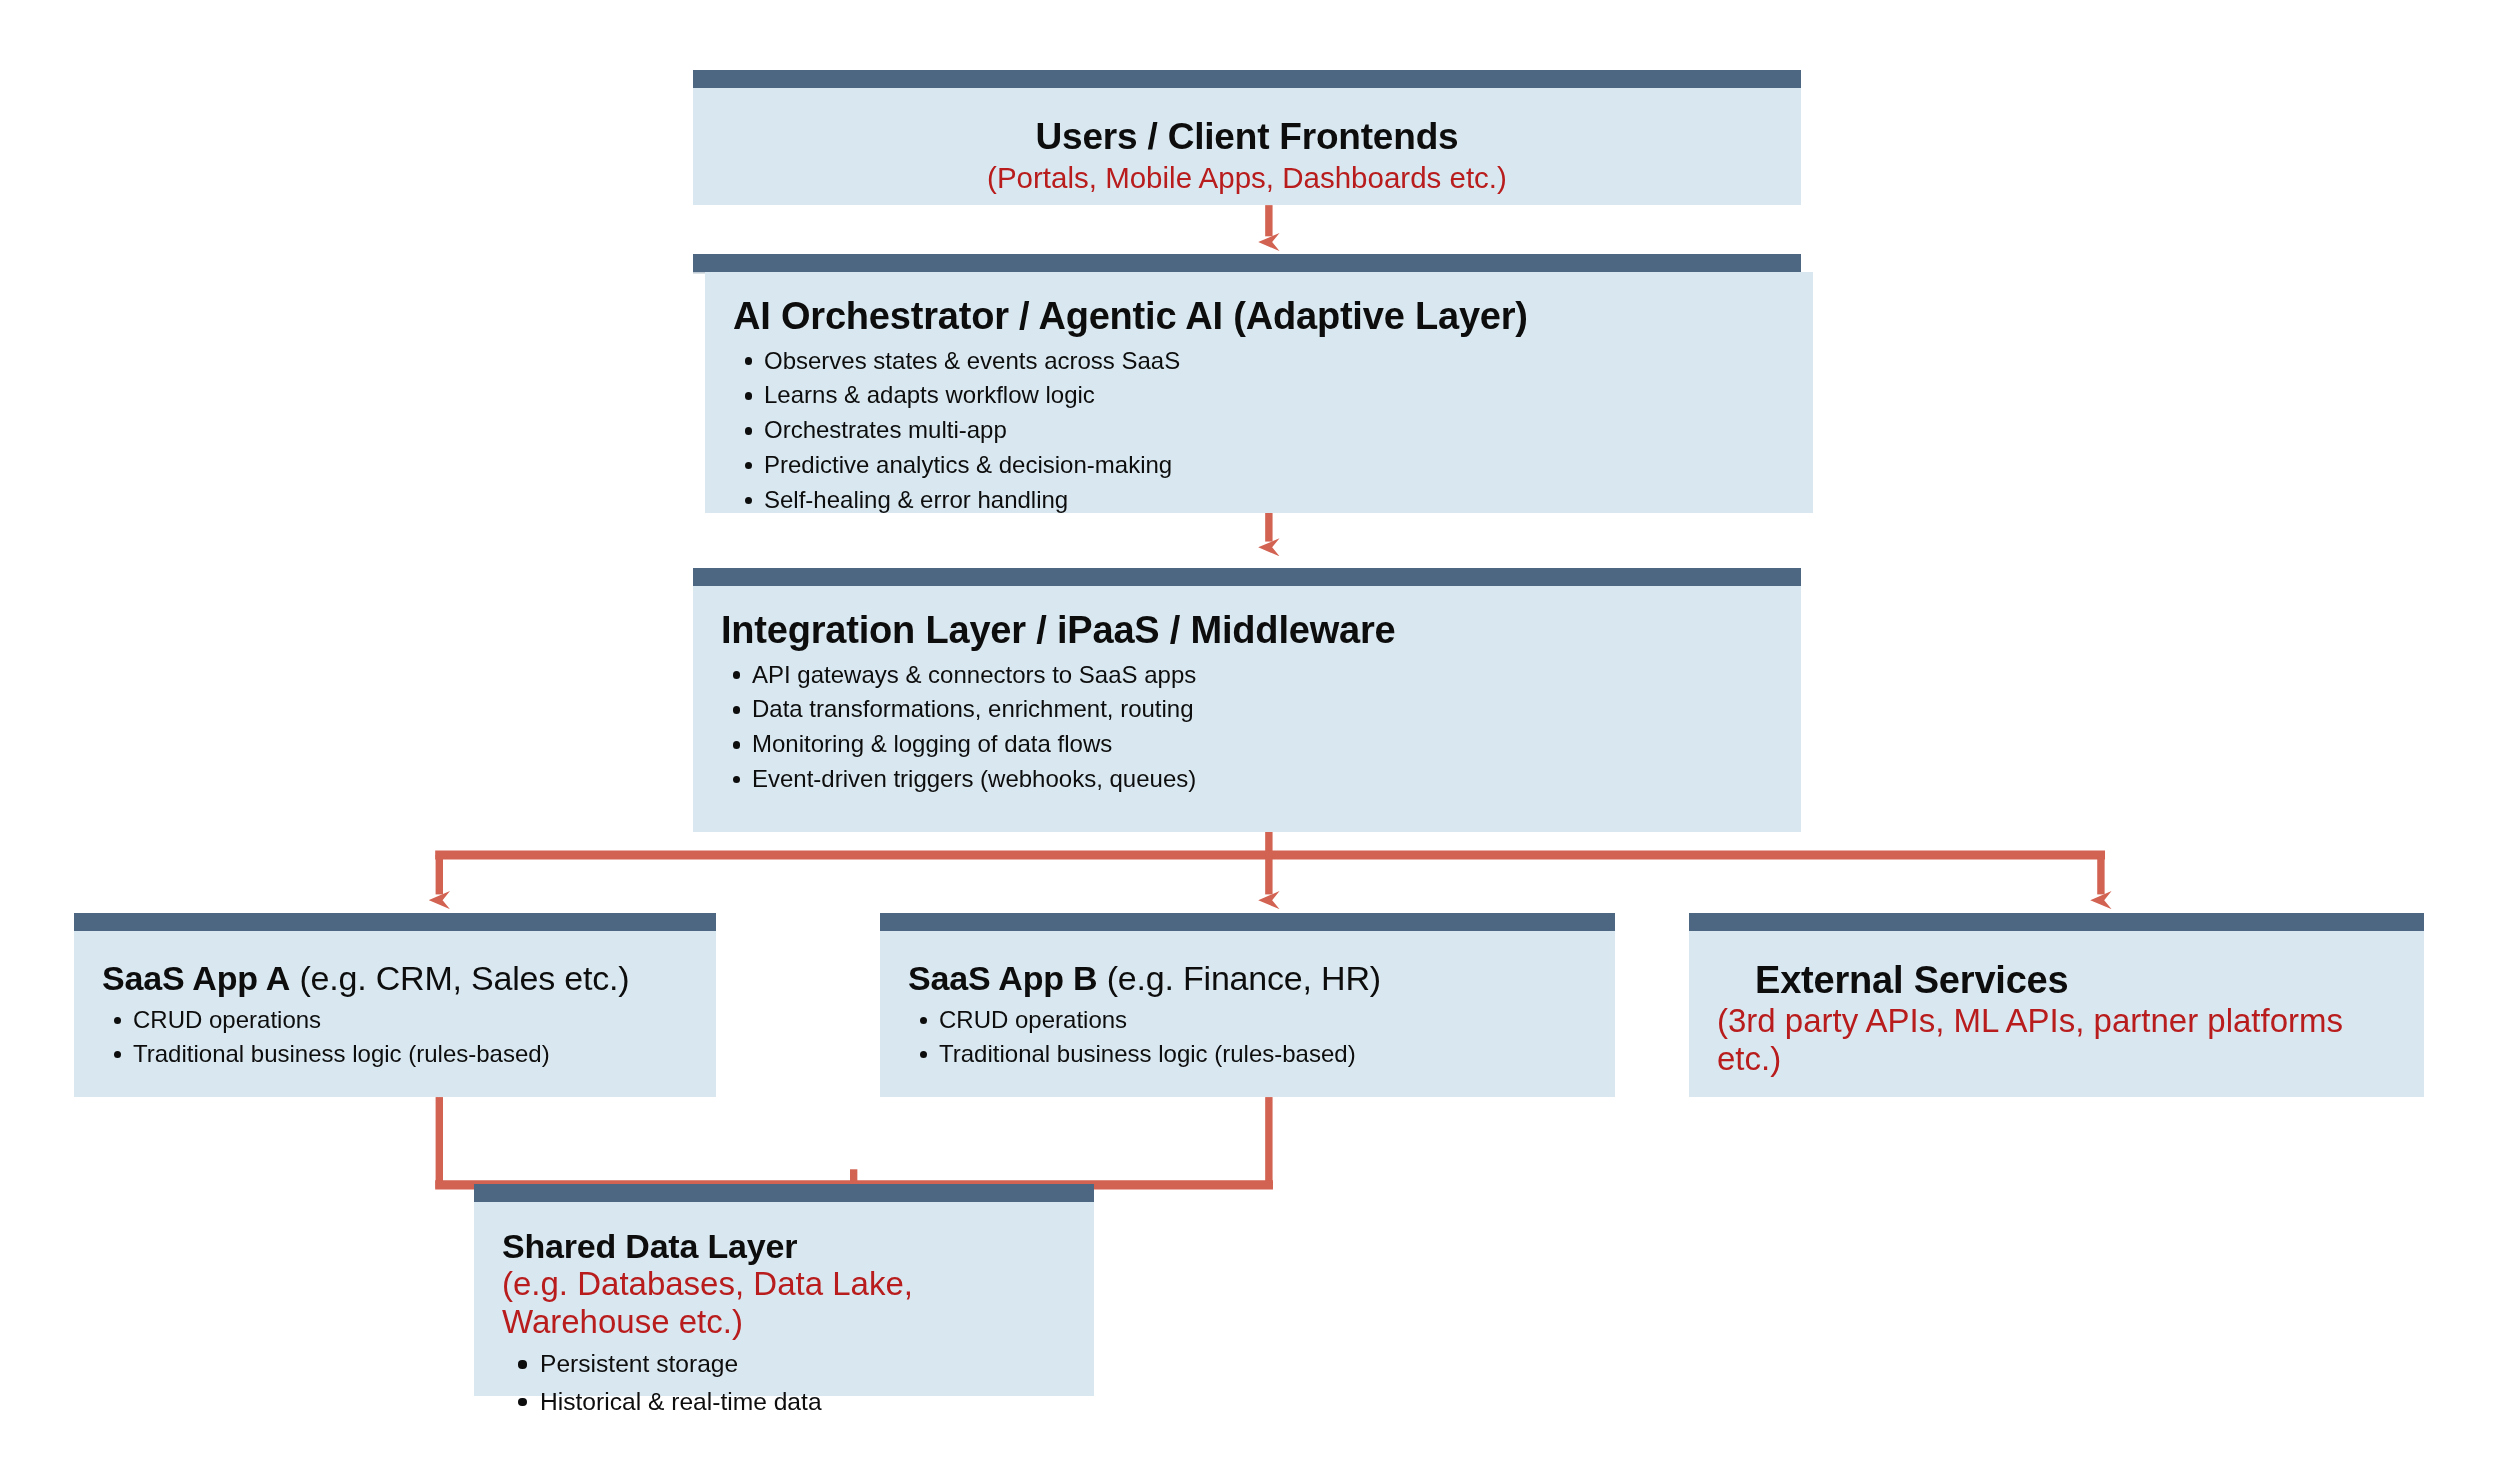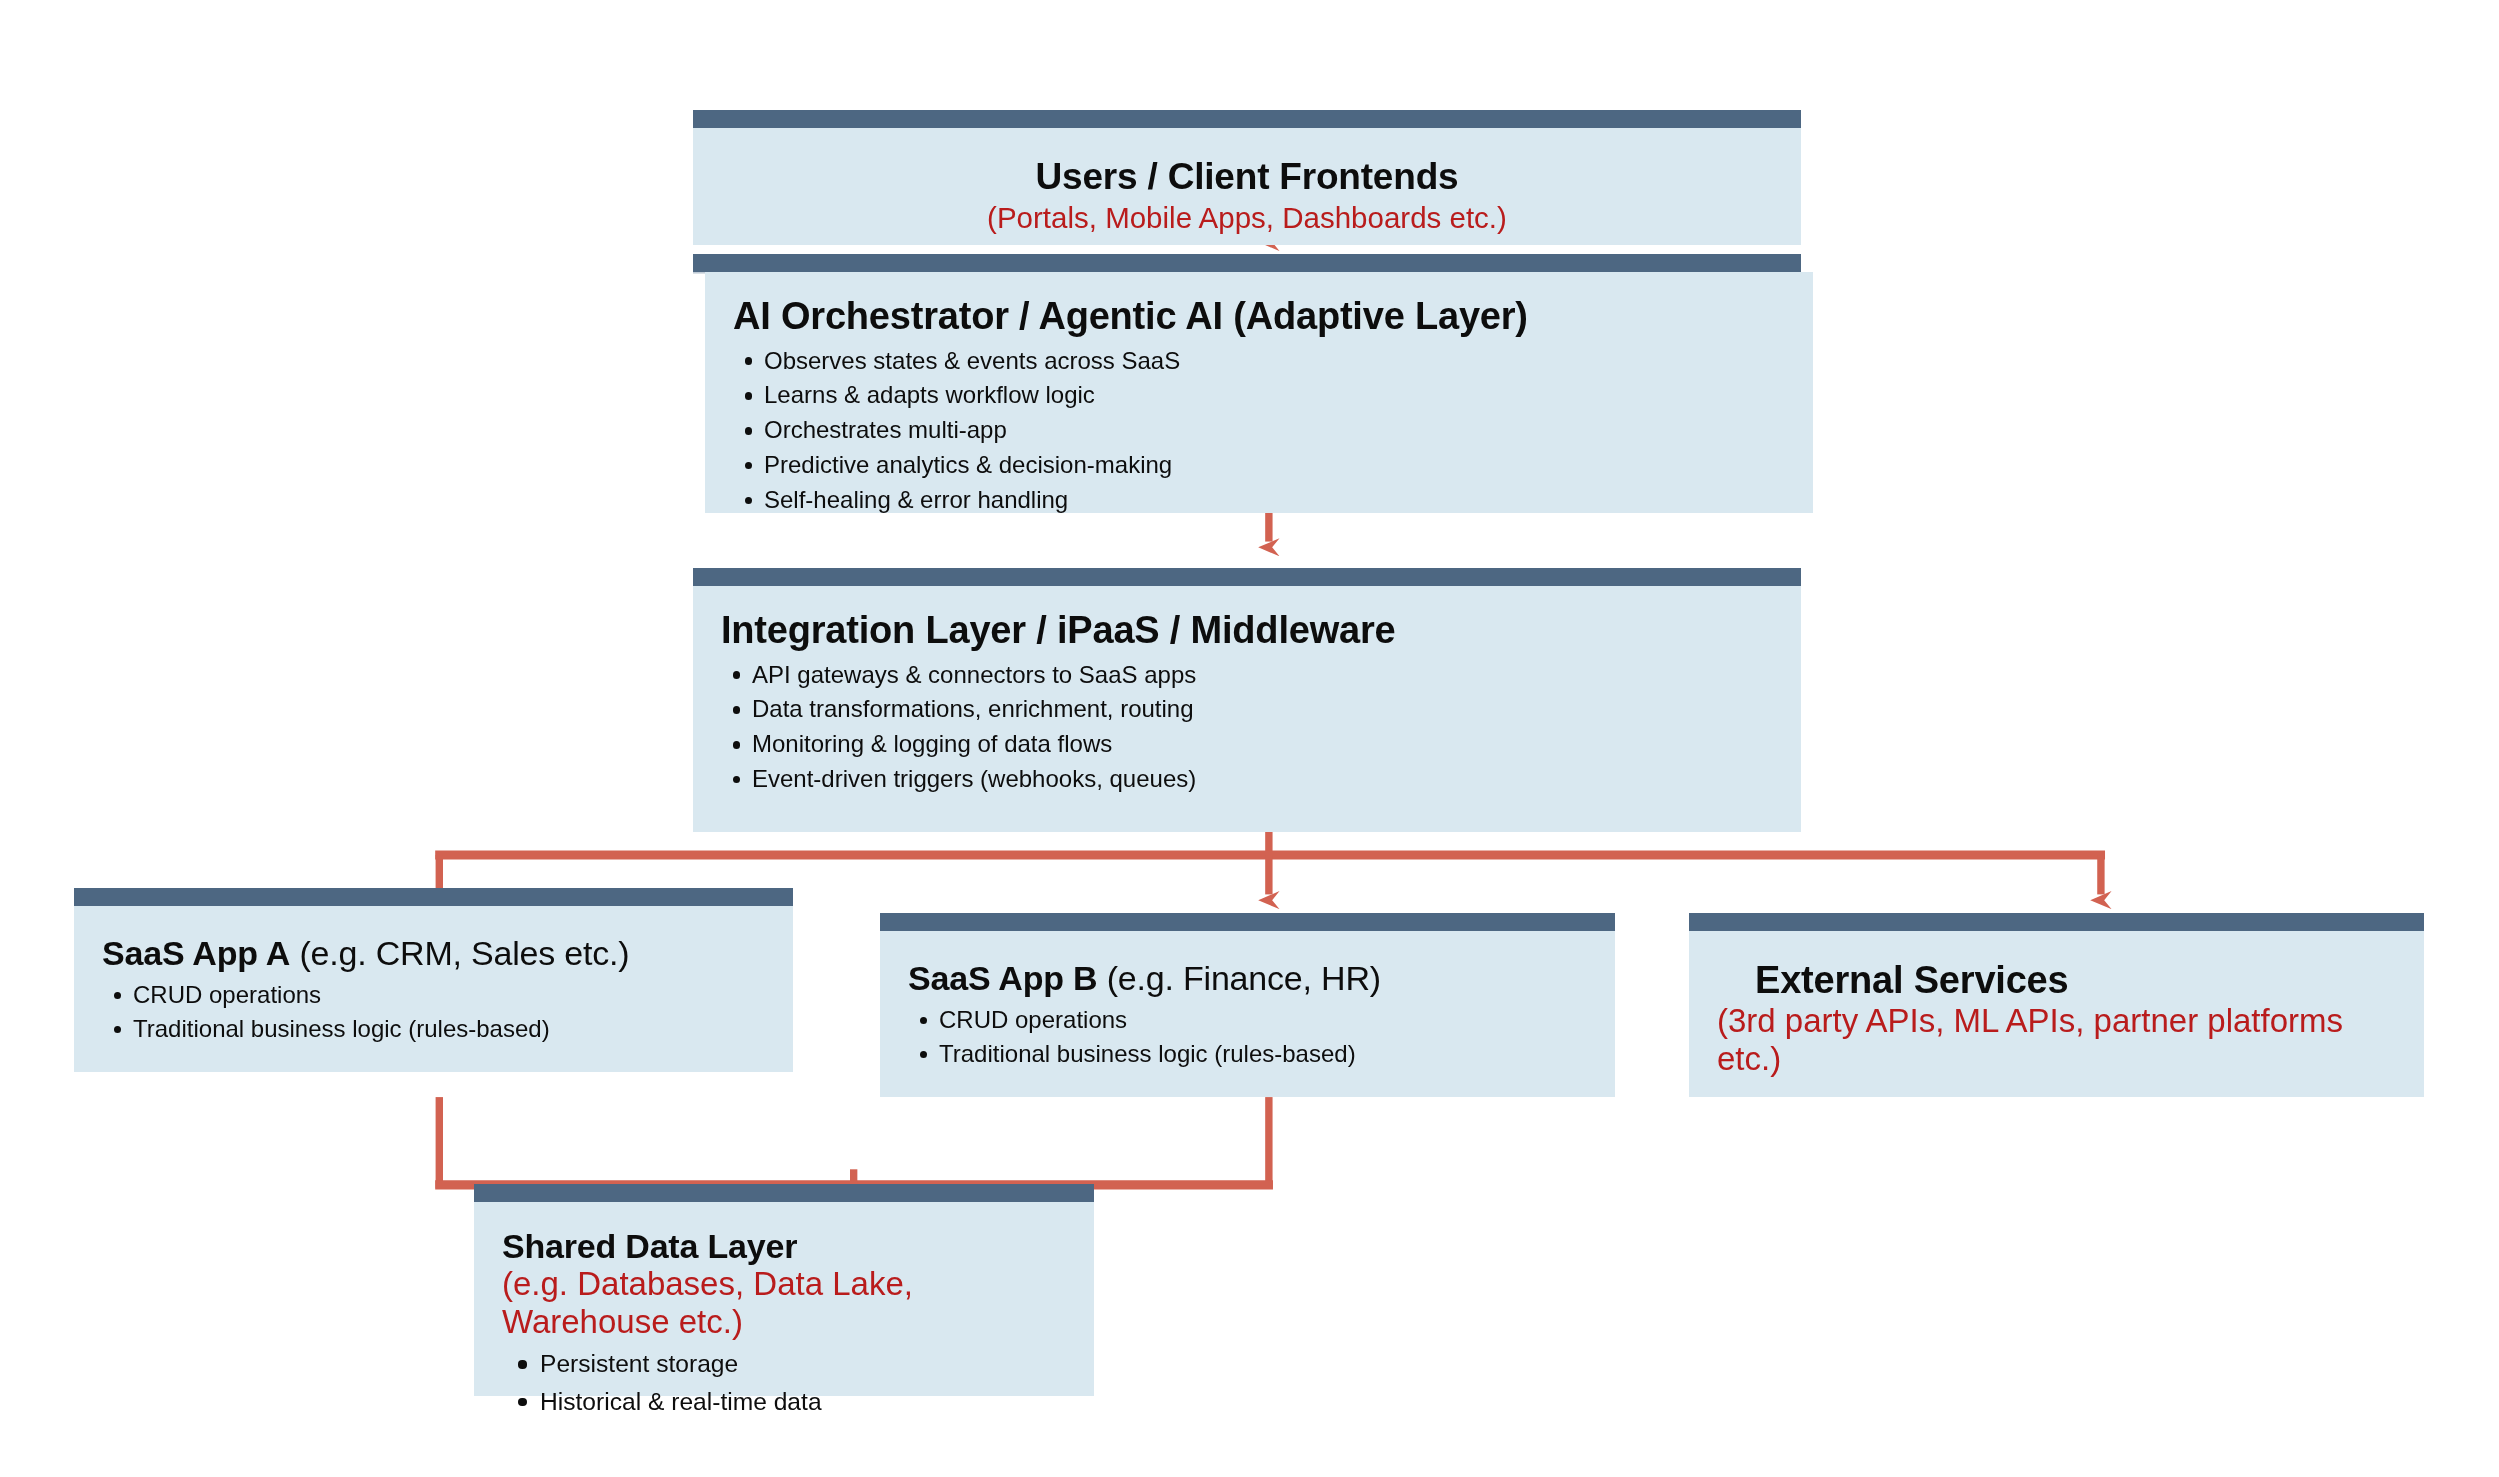--- a/index.html
+++ b/index.html
@@ -47,24 +47,24 @@
     content:"";position:absolute;left:11.5px;top:.45em;
     width:7.4px;height:7.4px;border-radius:50%;background:#0d0d0d;
   }
 
   
   .node.small-bullets ul.bullets li{font-size:24px;margin-bottom:6.6px;}
   .node.wide-bullets ul.bullets li{font-size:24.6px;margin-bottom:8.2px;padding-left:38px;}
   .node.wide-bullets ul.bullets li:before{left:16.4px;width:8.2px;height:8.2px;}
 
   
-  #node-users            {left:693px;  top:70px;   width:1108px; height:135px;margin-top:40px;}
+  #node-users            {left:693px;  top:70px;   width:1108px; height:135px;}
   #node-orchestrator     {left:693px;  top:254px;  width:1108px; height:259px;}
   #node-integration      {left:693px;  top:568px;  width:1108px; height:264px;}
-  #node-saas-a           {left:74px;   top:888px; width:719px;  height:184px;}
+  #node-saas-a           {left:74px;   top:913px; width:642px;  height:184px;}
   #node-saas-b           {left:880px; top:913px; width:735px;  height:184px;}
   #node-external         {left:1689px; top:913px; width:735px;  height:184px;}
   #node-shared-data      {left:474px;  top:1184px; width:620px;  height:212px;}
 
   #node-users .title{font-size:37px;}
   #node-users .subtitle{font-size:29.5px;margin-top:1.6px;}
 
   #node-orchestrator .title{font-size:38px;}
   #node-integration .title{font-size:38px;}
 

